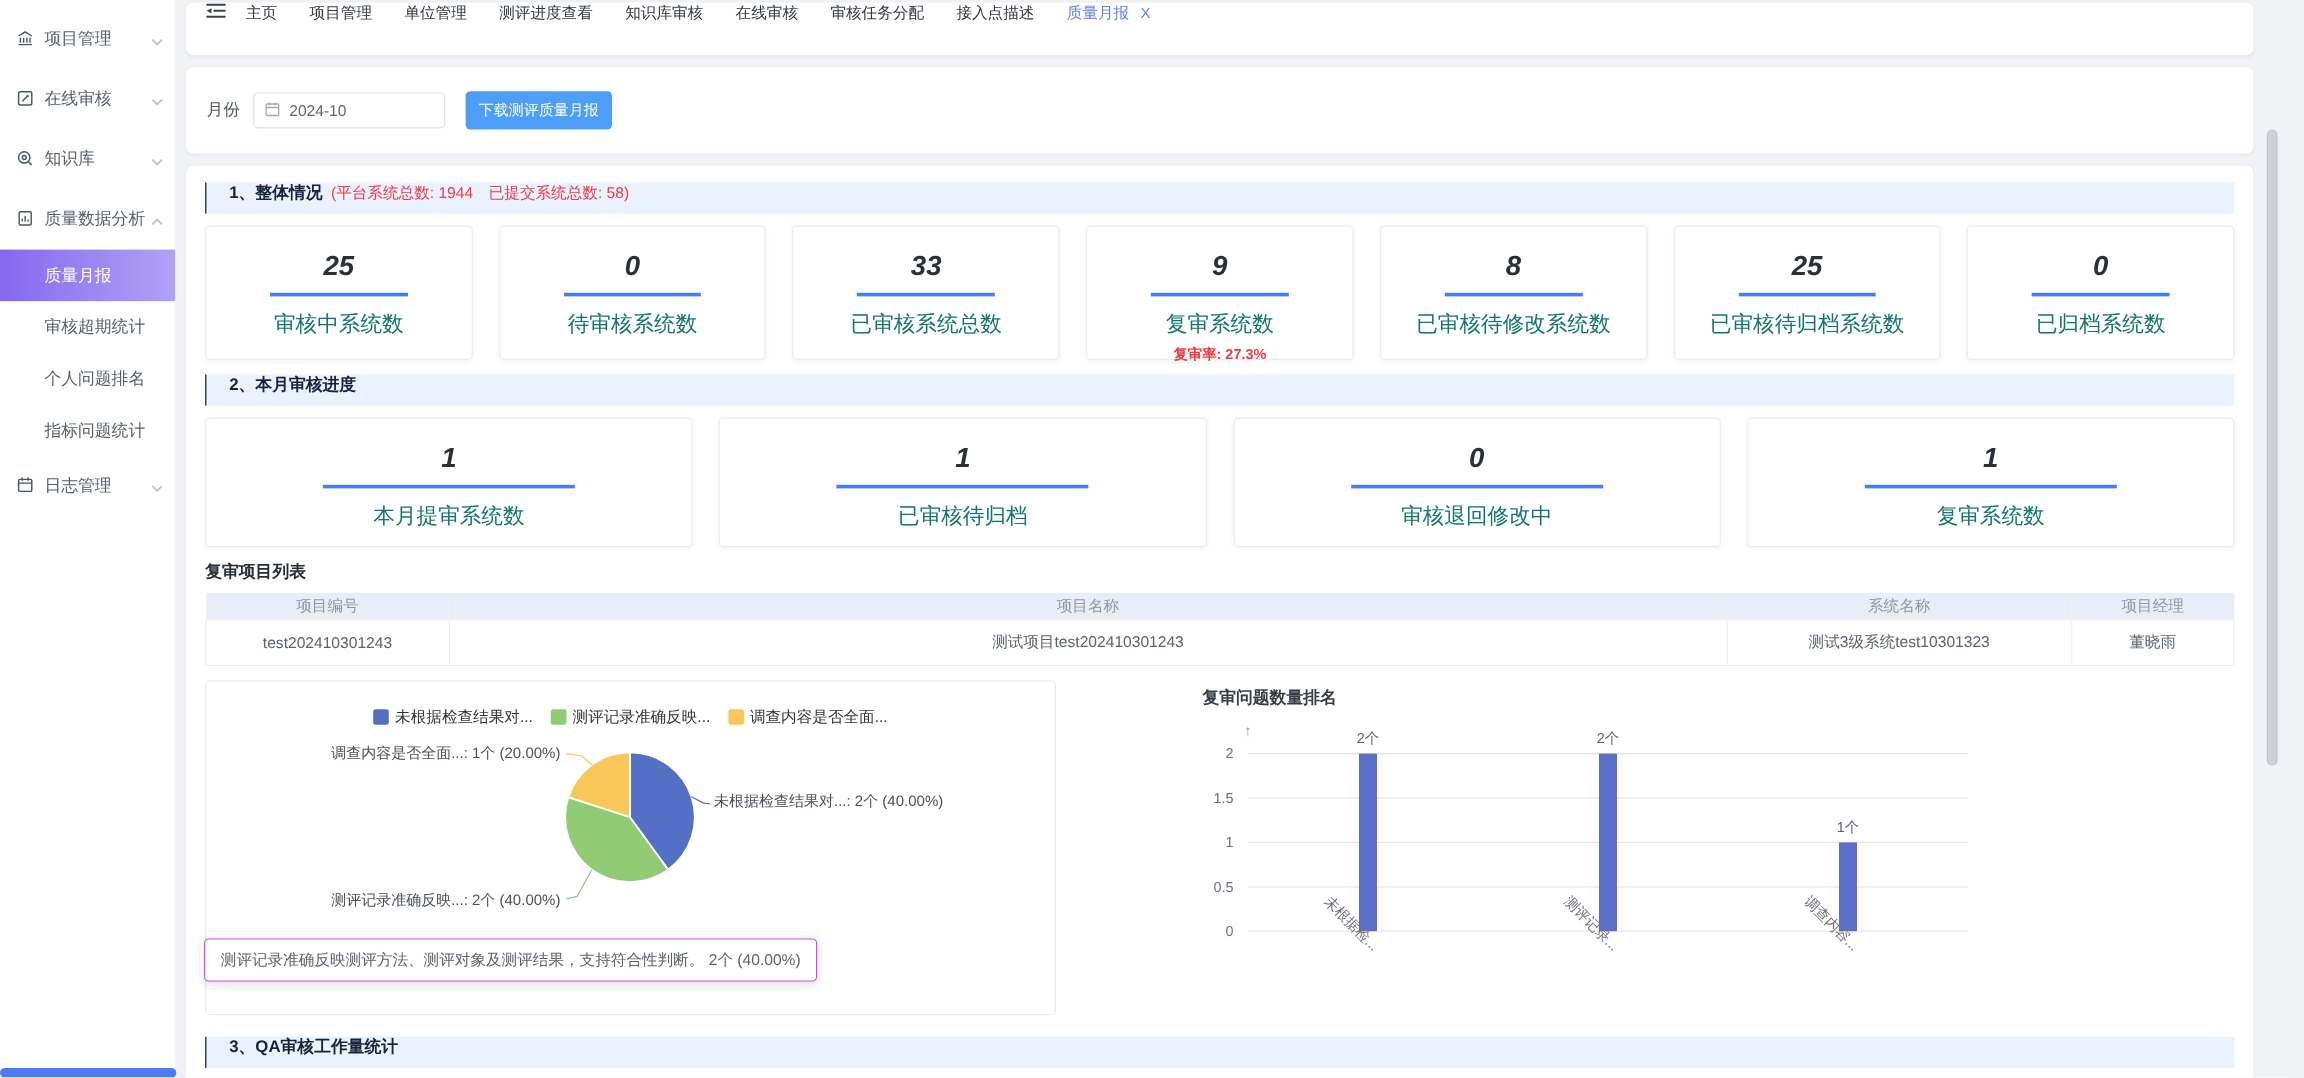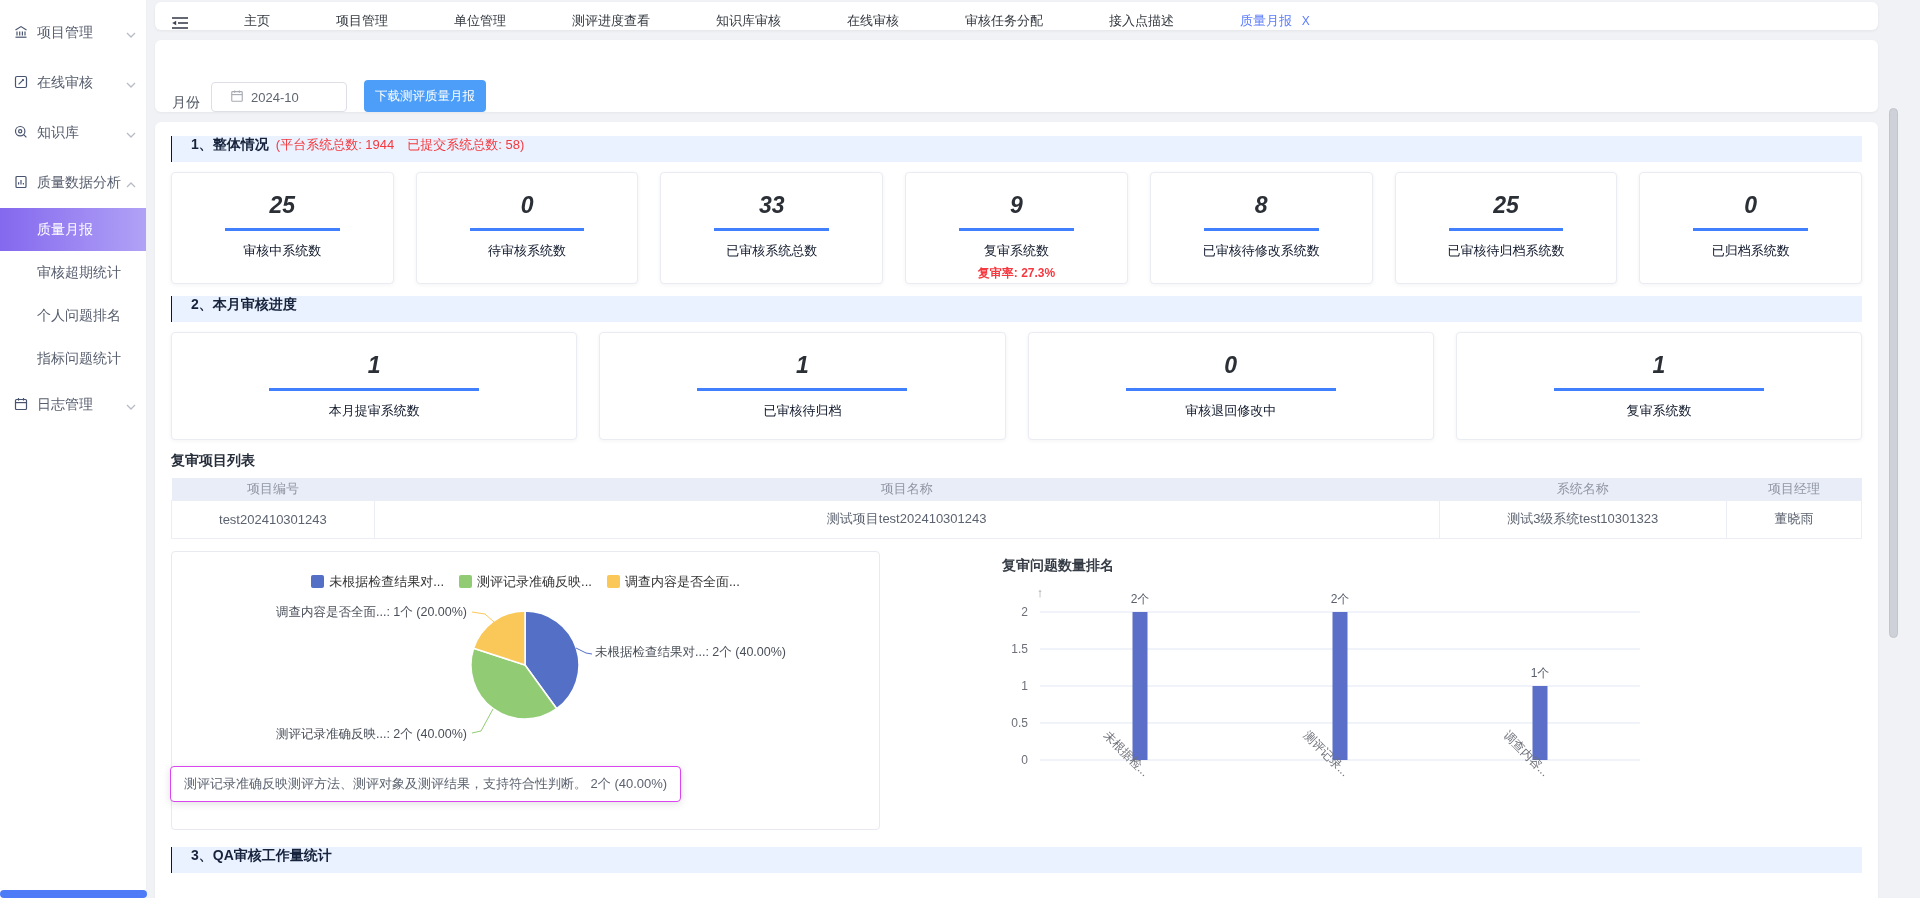--- a/index.html
+++ b/index.html
@@ -12,41 +12,41 @@
   }
   
   .sidebar { position:absolute; left:0; top:0; width:147px; height:898px; background:#ffffff; border-right:1px solid #eef0f4; padding-top:8px; }
   .menu-item { height:50px; display:flex; align-items:center; padding:0 10px 0 13px; color:#565d6d; font-size:14px; cursor:pointer; }
   .menu-item .mi-label { flex:1; margin-left:8px; white-space:nowrap; }
   .submenu-item { height:43px; display:flex; align-items:center; padding-left:37px; font-size:14px; color:#565d6d; cursor:pointer; white-space:nowrap; }
   .submenu-item.active { background:linear-gradient(90deg,#8468ee 0%,#b1a2f6 100%); color:#ffffff; }
   .sidebar-hscroll { position:absolute; left:0; bottom:0; width:147px; height:8px; background:#4d7bf8; border-radius:4px; }
   
   .main { position:absolute; left:155px; top:0; width:1723px; }
-  .tabbar { margin-top:2px; height:28px; background:#ffffff; border-radius:6px; box-shadow:0 1px 3px rgba(0,0,0,.06); display:flex; align-items:flex-end; padding:0 16px;gap:39px; }
+  .tabbar { margin-top:2px; height:44px; background:#ffffff; border-radius:6px; box-shadow:0 1px 3px rgba(0,0,0,.06); display:flex; align-items:flex-start; padding:0 16px; }
   .tabbar .collapse { margin-right:16px; display:flex; align-items:center; }
   .tab { font-size:13px; color:#33383f; margin-right:27px; cursor:pointer; white-space:nowrap; }
   .tab.active { color:#5b7cfa; }
   .tab.active .tab-close { margin-left:6px; font-size:12px; }
-  .filter-card { margin-top:10px; height:72px; background:#ffffff; border-radius:6px; box-shadow:0 1px 3px rgba(0,0,0,.05); display:flex; align-items:flex-end; padding:0 17px; }
+  .filter-card { margin-top:10px; height:72px; background:#ffffff; border-radius:6px; box-shadow:0 1px 3px rgba(0,0,0,.05); display:flex; align-items:center; padding:0 17px; }
   .month-label { font-size:14px; color:#4e5560; margin-right:11px; }
-  .date-input { width:136px; height:30px; border:1px solid #dcdfe6; border-radius:4px; display:flex; align-items:center; gap:7px; padding:0 18px; font-size:13px; color:#5f6670; background:#fff; cursor:pointer; }
+  .date-input { width:160px; height:30px; border:1px solid #dcdfe6; border-radius:4px; display:flex; align-items:center; gap:7px; padding:0 8px; font-size:13px; color:#5f6670; background:#fff; cursor:pointer; }
   .download-btn { margin-left:17px; height:32px; padding:0 11px; background:#4c9ef8; color:#fff; font-size:12.5px; border:none; border-radius:4px; cursor:pointer; }
   .content-card { margin-top:10px; background:#ffffff; border-radius:6px; box-shadow:0 1px 3px rgba(0,0,0,.05); padding:14px 16px; height:905px; }
   
   .section-header { height:26px; background:#e9f2fe; border-left:1px solid #0f172a; display:flex; padding-left:19px; }
   .sh-title { font-size:14px; font-weight:bold; color:#17233d; }
   .sh-red { font-size:13px; color:#f5383f; margin-left:7px; }
   .cards-7 { display:grid; grid-template-columns:repeat(7,1fr); gap:22px; margin:10px 0 12px; }
   .cards-4 { display:grid; grid-template-columns:repeat(4,1fr); gap:22px; margin:10px 0 12px; }
   .stat-card { height:112px; background:#fff; border:1px solid #e9ecf2; border-radius:4px; box-shadow:0 1px 4px rgba(31,45,80,.05); text-align:center; padding-top:19px; }
   .cards-4 .stat-card { height:108px; }
   .stat-value { font-size:23px; font-weight:bold; color:#2b2f36;font-style:italic; }
   .stat-underline { width:52%; height:3px; background:#4080fe; margin:9px auto 11px; }
-  .stat-label { font-size:13px; color:#0f172a; }
+  .stat-label { font-size:18px; color:#0f766e; }
   .stat-sub { font-size:12px; color:#f5383f; font-weight:bold; margin-top:5px; }
   
   .table-title { font-size:14px; font-weight:bold; color:#272e3b; margin:12px 0 8px; }
   table.review { width:100%; border-collapse:collapse; }
   table.review th { background:#e9edf8; color:#9095a3; font-weight:normal; font-size:13px; height:22px; text-align:center; }
   table.review td { border:1px solid #ebeef5; font-size:13px; color:#5c6370; height:38px; text-align:center; background:#fff; }
   
   .charts-row { display:flex; margin-top:12px; }
   .pie-panel { width:709px; height:279px; border:1px solid #e7eaf1; border-radius:4px; padding:8px 14px; position:relative; background:#fff; }
   .chart-title { font-size:14px; font-weight:bold; color:#363c46; }

